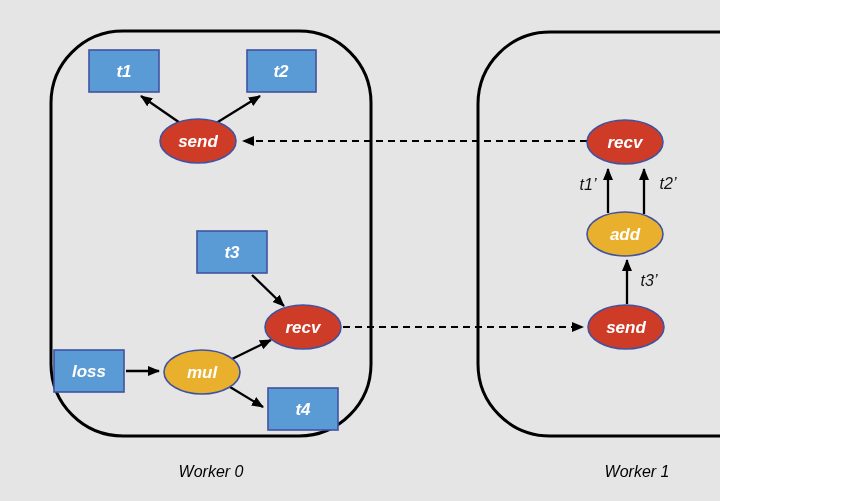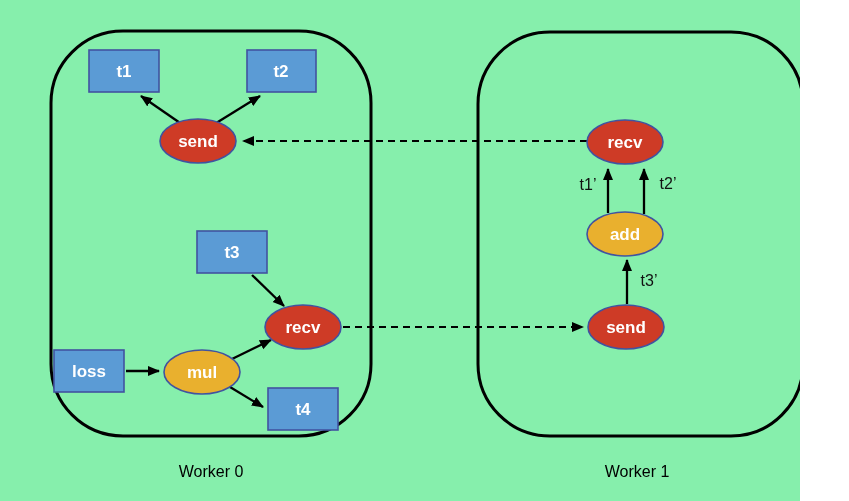--- a/index.html
+++ b/index.html
@@ -3,24 +3,25 @@
 <meta charset="utf-8">
 <style>
   html, body {
     margin: 0;
     padding: 0;
     background: #ffffff;
     font-family: "Liberation Sans", sans-serif;
   }
   .stage {
     position: relative;
-    width: 800px;
+    width: 720px;
     height: 501px;
-    background: #86efac;
+    background: #e5e5e5;
     overflow: hidden;
+    font-style: italic;
   }
   svg { display: block; }
   .container-box {
     fill: none;
     stroke: #000000;
     stroke-width: 3;
   }
   .node-shape {
     stroke: #4153A0;
     stroke-width: 1.6;

